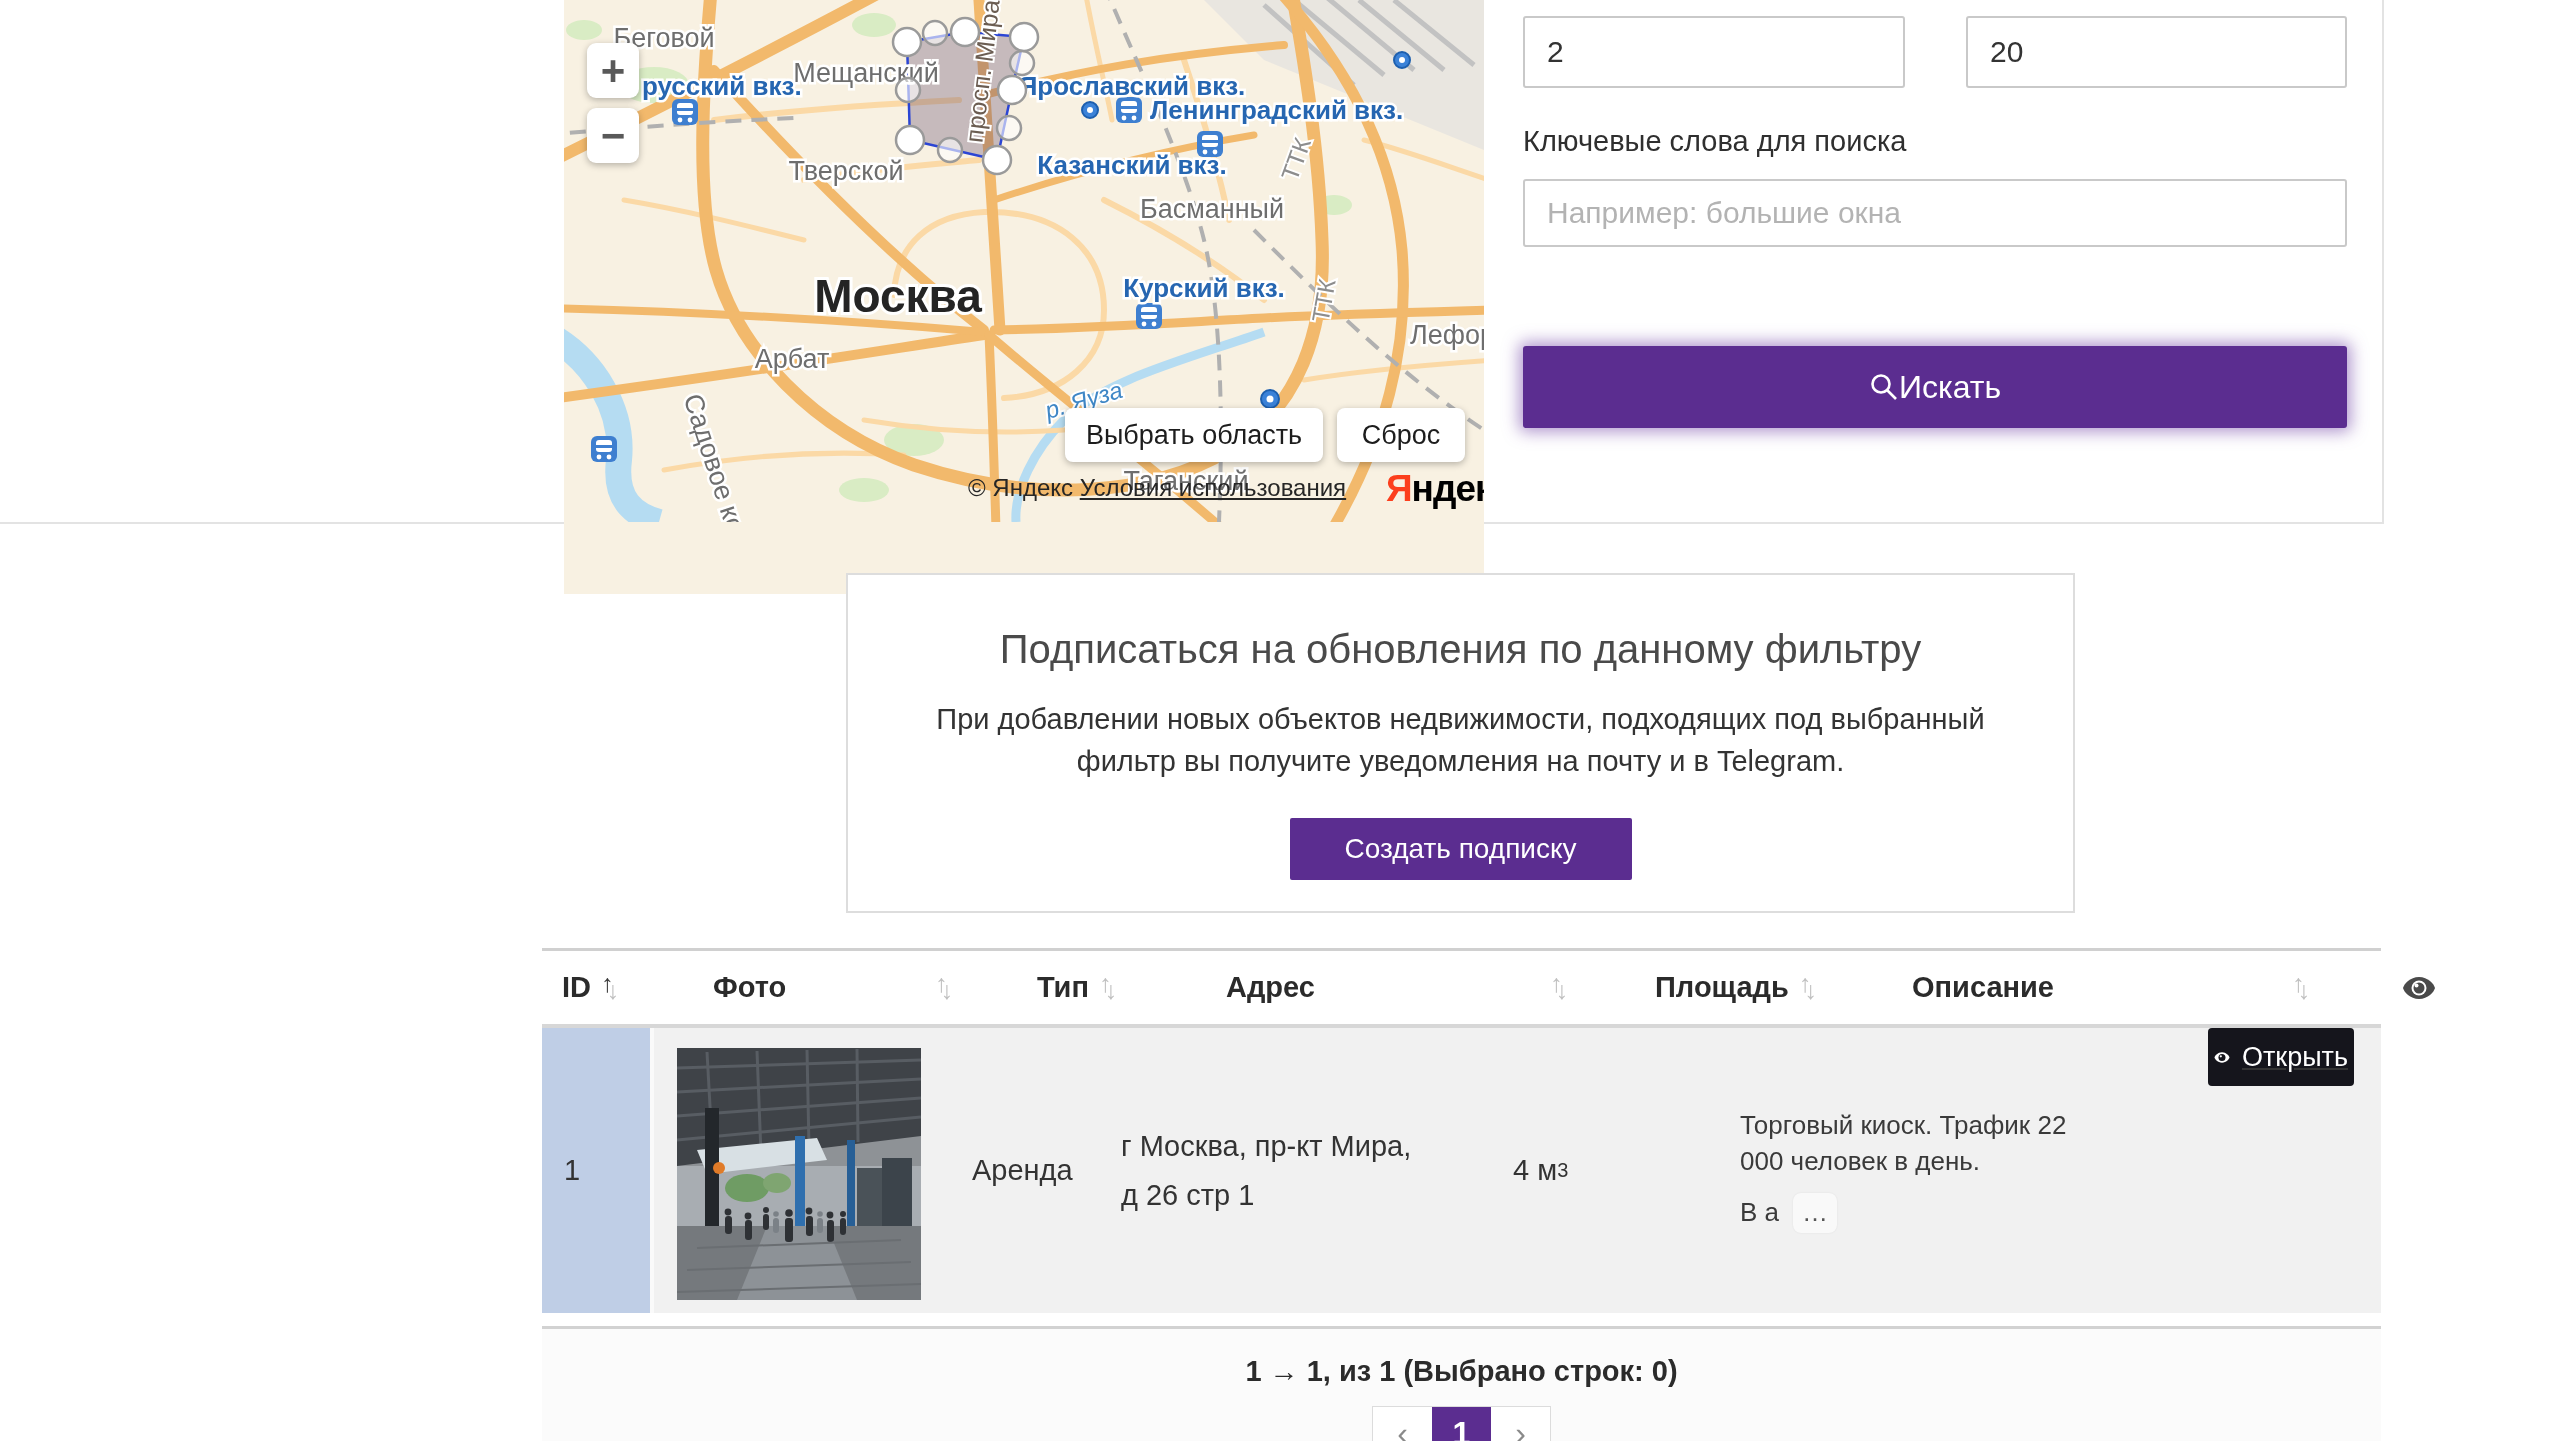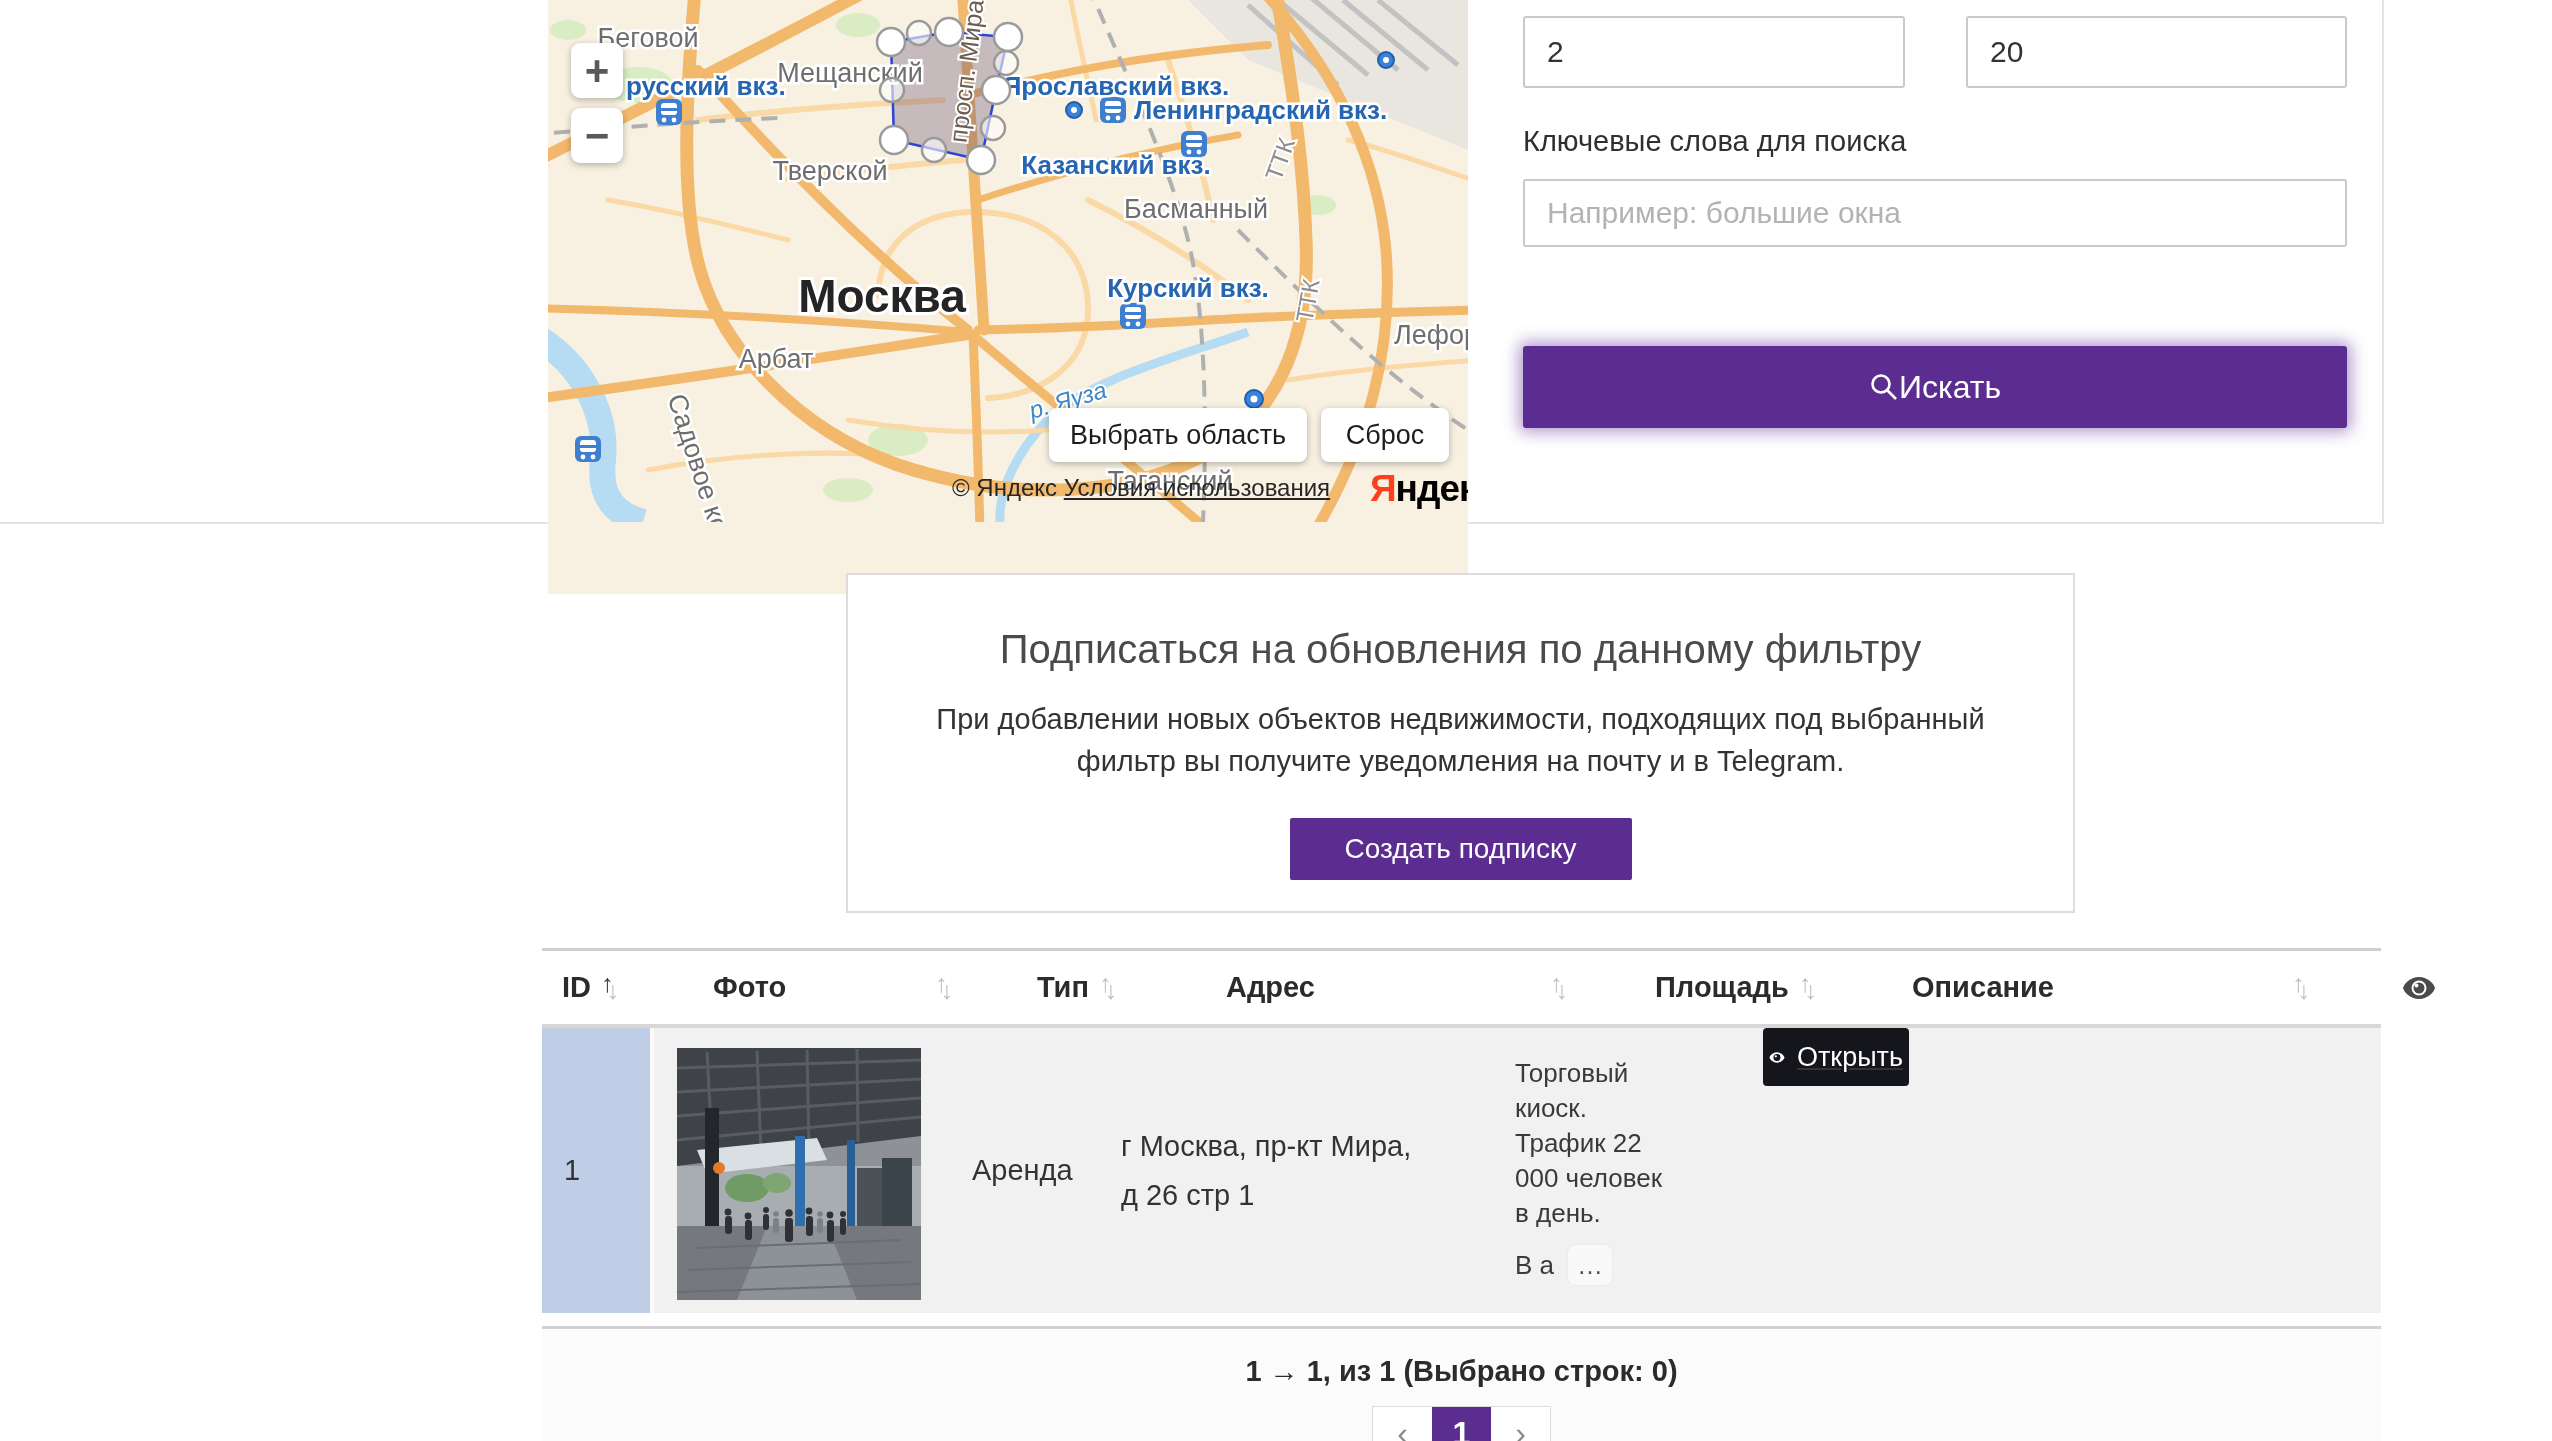--- a/index.html
+++ b/index.html
@@ -4,21 +4,21 @@
 <style>
   html,body{margin:0;padding:0;background:#fff;}
   body{width:2552px;height:1441px;overflow:hidden;position:relative;
        font-family:"Liberation Sans",sans-serif;color:#333;}
 
   
   .search-panel{position:absolute;left:-10px;top:-60px;width:2392px;height:582px;
     background:#fff;border-right:2px solid #e3e3e3;border-bottom:2px solid #e3e3e3;}
 
   
-  .map{position:absolute;left:548px;top:0;width:920px;height:594px;overflow:hidden;background:#f8f1e2;cursor:grab;}
+  .map{position:absolute;left:564px;top:0;width:920px;height:594px;overflow:hidden;background:#f8f1e2;cursor:grab;}
   .map svg{display:block;}
   .map-btn{position:absolute;background:#fff;border:none;border-radius:8px;
     box-shadow:0 2px 7px rgba(0,0,0,.28);font-family:"Liberation Sans",sans-serif;
     font-size:27px;color:#1d1d1d;display:flex;align-items:center;justify-content:center;cursor:pointer;}
   .zoom-btn{width:52px;height:55px;font-size:42px;font-weight:bold;color:#595959;border-radius:9px;}
   .attribution{position:absolute;left:404px;top:474px;font-size:24px;color:#262626;white-space:nowrap;}
   .attribution a{color:#262626;text-decoration:underline;}
   .ylogo{position:absolute;left:822px;top:468px;font-size:37px;font-weight:bold;color:#000;letter-spacing:-1px;}
   .ylogo .y-red{color:#fc3f1d;}
 
@@ -390,20 +390,24 @@
         </g>
       </svg>
     </div>
     <div class="cell-center">
         <span>Аренда</span>
       </div>
     <div class="cell-addr">
       <div>г Москва, пр-кт Мира,</div>
       <div>д 26 стр 1</div>
     </div>
+    <div class="cell-area">
+      <span>4 м</span>
+        <sup>3</sup>
+    </div>
     <div class="cell-desc">
       <div>Торговый киоск. Трафик 22 000 человек в день.</div>
       <div class="desc-more">
         <span>В а</span>
         <button class="ellipsis-btn">…</button>
       </div>
     </div>
     <div class="cell-open">
       <button class="open-btn">
         <svg width="30" height="21" viewBox="0 0 34 24">

